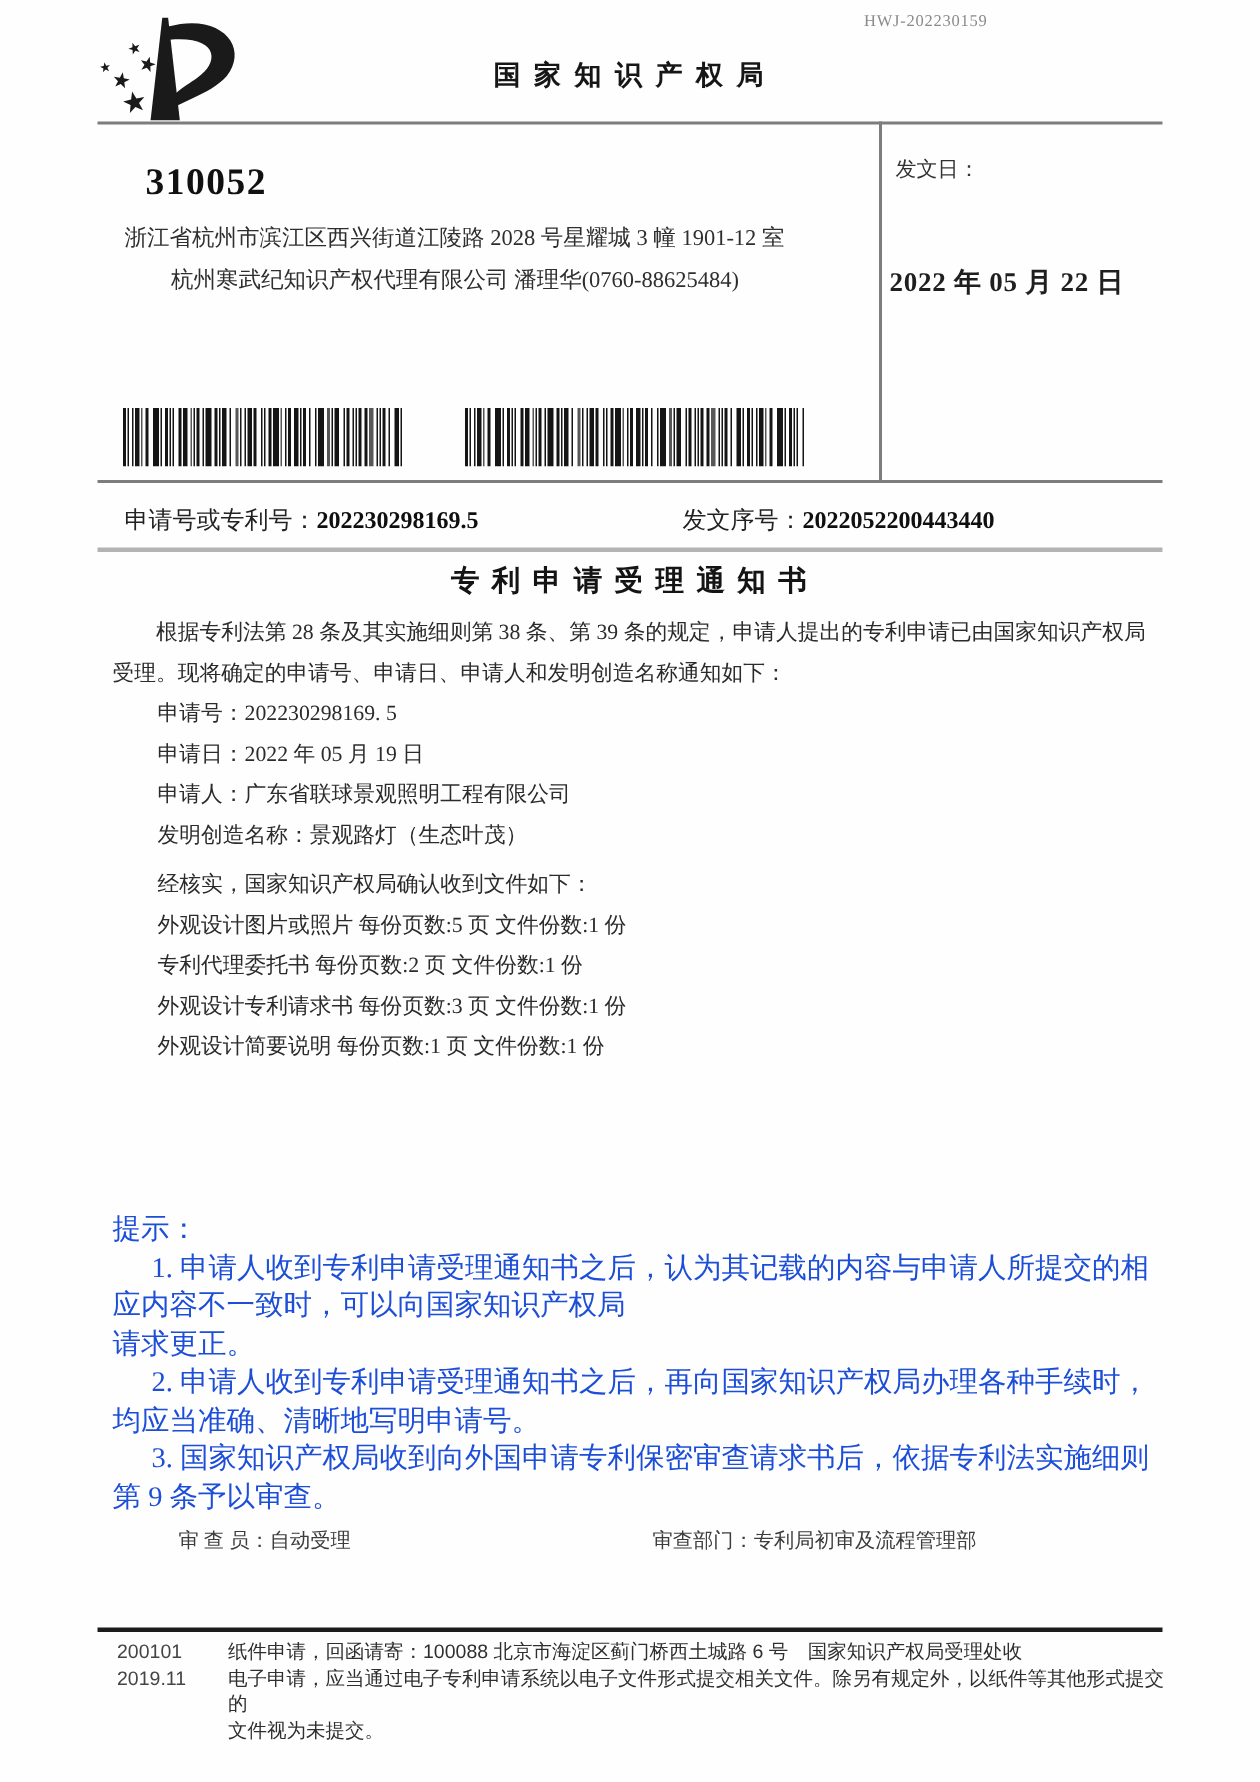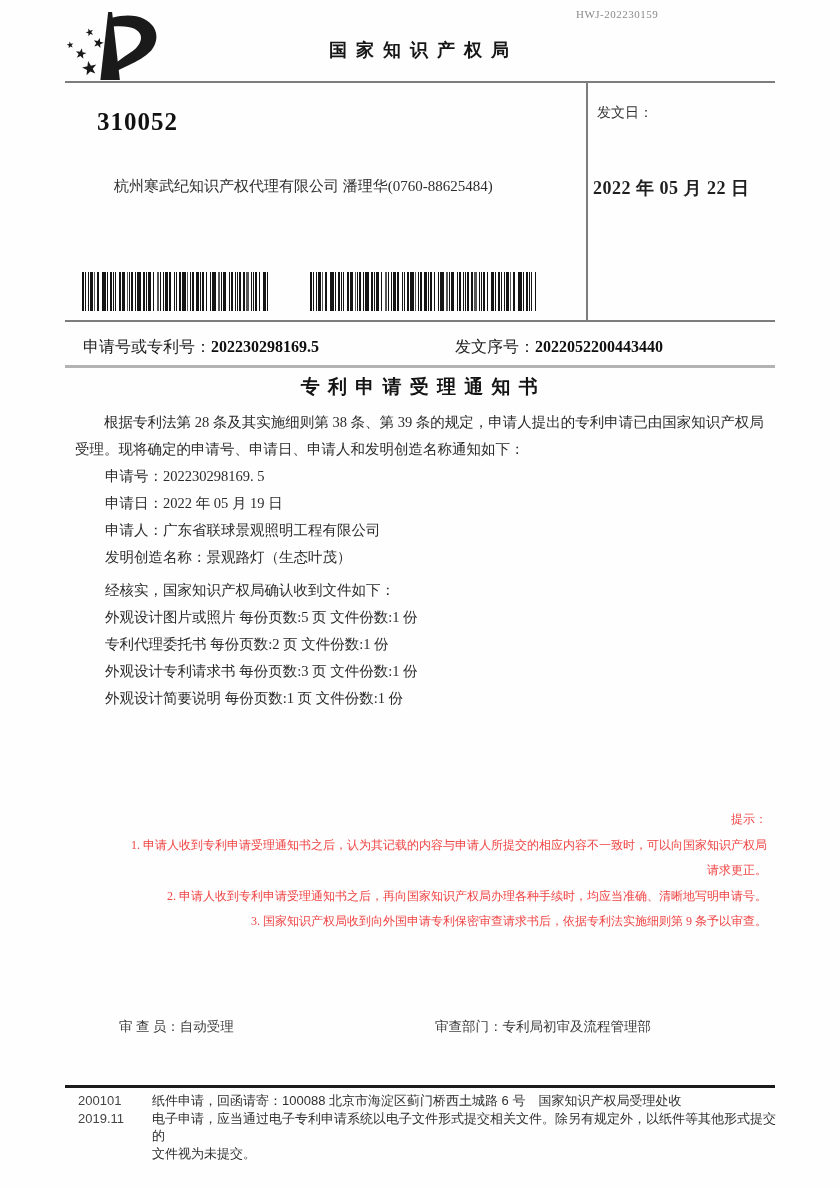--- a/index.html
+++ b/index.html
@@ -43,21 +43,21 @@
   .notice-title{
     position:absolute;left:0;top:374px;width:100%;text-align:center;
     font-family:"Liberation Sans","DejaVu Sans",sans-serif;
     font-size:19px;font-weight:bold;letter-spacing:1.5px;color:#141414;
   }
   .body{position:absolute;left:75px;top:409px;width:690px;font-size:14.5px;line-height:27px;color:#2b2b2b;}
   .indent{text-indent:29px;}
   .field{margin-left:30px;}
   .confirm{margin-left:30px;margin-top:6px;}
   
-  .tips{position:absolute;left:75px;top:807px;width:692px;font-size:12px;line-height:25.5px;color:#ef4444;text-align:right;}
+  .tips{position:absolute;left:75px;top:807px;width:692px;font-size:19px;line-height:25.5px;color:#1d4ed8;}
   .tip-indent{text-indent:26px;}
   
   .sign-row{position:absolute;left:75px;top:1018px;width:692px;height:22px;font-size:13.5px;color:#3c3c3c;}
   .examiner{position:absolute;left:44px;top:0;}
   .dept{position:absolute;left:360px;top:0;}
   
   .footer-codes{
     position:absolute;left:78px;top:1092px;width:64px;line-height:17.5px;
     font-family:"Liberation Sans","DejaVu Sans",sans-serif;font-size:13px;color:#444;
   }
@@ -89,20 +89,21 @@
   </div>
   <div class="header-title">国 家 知 识 产 权 局</div>
   <div class="ref-code">HWJ-202230159</div>
 
   <div class="rule hr-header"></div>
   <div class="v-div"></div>
   <div class="rule hr-2"></div>
   <div class="rule hr-3"></div>
 
   <div class="postal">310052</div>
+  <div class="addr1">浙江省杭州市滨江区西兴街道江陵路 2028 号星耀城 3 幢 1901-12 室</div>
   <div class="addr2">杭州寒武纪知识产权代理有限公司  潘理华(0760-88625484)</div>
 
   <div class="issue-label">发文日：</div>
   <div class="issue-value">2022 年 05 月 22 日</div>
 
   <div class="barcode bc1"><i style="display:inline-block;vertical-align:top;height:100%;width:2px;background:#151515;margin-right:1px"></i><i style="display:inline-block;vertical-align:top;height:100%;width:1px;background:#151515;margin-right:2px"></i><i style="display:inline-block;vertical-align:top;height:100%;width:1px;background:#151515;margin-right:1px"></i><i style="display:inline-block;vertical-align:top;height:100%;width:3px;background:#151515;margin-right:1px"></i><i style="display:inline-block;vertical-align:top;height:100%;width:1px;background:#575757;margin-right:2px"></i><i style="display:inline-block;vertical-align:top;height:100%;width:2px;background:#151515;margin-right:3px"></i><i style="display:inline-block;vertical-align:top;height:100%;width:4px;background:#151515;margin-right:1px"></i><i style="display:inline-block;vertical-align:top;height:100%;width:1px;background:#151515;margin-right:2px"></i><i style="display:inline-block;vertical-align:top;height:100%;width:2px;background:#151515;margin-right:1px"></i><i style="display:inline-block;vertical-align:top;height:100%;width:1px;background:#151515;margin-right:1px"></i><i style="display:inline-block;vertical-align:top;height:100%;width:1px;background:#151515;margin-right:3px"></i><i style="display:inline-block;vertical-align:top;height:100%;width:2px;background:#151515;margin-right:1px"></i><i style="display:inline-block;vertical-align:top;height:100%;width:3px;background:#151515;margin-right:2px"></i><i style="display:inline-block;vertical-align:top;height:100%;width:1px;background:#575757;margin-right:1px"></i><i style="display:inline-block;vertical-align:top;height:100%;width:1px;background:#151515;margin-right:1px"></i><i style="display:inline-block;vertical-align:top;height:100%;width:2px;background:#151515;margin-right:2px"></i><i style="display:inline-block;vertical-align:top;height:100%;width:1px;background:#151515;margin-right:1px"></i><i style="display:inline-block;vertical-align:top;height:100%;width:4px;background:#151515;margin-right:2px"></i><i style="display:inline-block;vertical-align:top;height:100%;width:2px;background:#151515;margin-right:1px"></i><i style="display:inline-block;vertical-align:top;height:100%;width:1px;background:#151515;margin-right:1px"></i><i style="display:inline-block;vertical-align:top;height:100%;width:3px;background:#151515;margin-right:2px"></i><i style="display:inline-block;vertical-align:top;height:100%;width:1px;background:#151515;margin-right:3px"></i><i style="display:inline-block;vertical-align:top;height:100%;width:2px;background:#575757;margin-right:1px"></i><i style="display:inline-block;vertical-align:top;height:100%;width:1px;background:#151515;margin-right:2px"></i><i style="display:inline-block;vertical-align:top;height:100%;width:1px;background:#151515;margin-right:1px"></i><i style="display:inline-block;vertical-align:top;height:100%;width:3px;background:#151515;margin-right:1px"></i><i style="display:inline-block;vertical-align:top;height:100%;width:2px;background:#151515;margin-right:3px"></i><i style="display:inline-block;vertical-align:top;height:100%;width:1px;background:#151515;margin-right:1px"></i><i style="display:inline-block;vertical-align:top;height:100%;width:1px;background:#151515;margin-right:2px"></i><i style="display:inline-block;vertical-align:top;height:100%;width:2px;background:#151515;margin-right:1px"></i><i style="display:inline-block;vertical-align:top;height:100%;width:4px;background:#151515;margin-right:1px"></i><i style="display:inline-block;vertical-align:top;height:100%;width:1px;background:#575757;margin-right:2px"></i><i style="display:inline-block;vertical-align:top;height:100%;width:1px;background:#151515;margin-right:1px"></i><i style="display:inline-block;vertical-align:top;height:100%;width:2px;background:#151515;margin-right:2px"></i><i style="display:inline-block;vertical-align:top;height:100%;width:3px;background:#151515;margin-right:1px"></i><i style="display:inline-block;vertical-align:top;height:100%;width:1px;background:#151515;margin-right:1px"></i><i style="display:inline-block;vertical-align:top;height:100%;width:2px;background:#151515;margin-right:2px"></i><i style="display:inline-block;vertical-align:top;height:100%;width:1px;background:#151515;margin-right:3px"></i><i style="display:inline-block;vertical-align:top;height:100%;width:1px;background:#151515;margin-right:1px"></i><i style="display:inline-block;vertical-align:top;height:100%;width:4px;background:#151515;margin-right:2px"></i><i style="display:inline-block;vertical-align:top;height:100%;width:2px;background:#575757;margin-right:1px"></i><i style="display:inline-block;vertical-align:top;height:100%;width:1px;background:#151515;margin-right:1px"></i><i style="display:inline-block;vertical-align:top;height:100%;width:3px;background:#151515;margin-right:3px"></i><i style="display:inline-block;vertical-align:top;height:100%;width:1px;background:#151515;margin-right:1px"></i><i style="display:inline-block;vertical-align:top;height:100%;width:2px;background:#151515;margin-right:2px"></i><i style="display:inline-block;vertical-align:top;height:100%;width:1px;background:#151515;margin-right:1px"></i><i style="display:inline-block;vertical-align:top;height:100%;width:1px;background:#151515;margin-right:1px"></i><i style="display:inline-block;vertical-align:top;height:100%;width:2px;background:#151515;margin-right:2px"></i><i style="display:inline-block;vertical-align:top;height:100%;width:2px;background:#151515;margin-right:1px"></i><i style="display:inline-block;vertical-align:top;height:100%;width:3px;background:#575757;margin-right:2px"></i><i style="display:inline-block;vertical-align:top;height:100%;width:1px;background:#151515;margin-right:1px"></i><i style="display:inline-block;vertical-align:top;height:100%;width:1px;background:#151515;margin-right:1px"></i><i style="display:inline-block;vertical-align:top;height:100%;width:2px;background:#151515;margin-right:2px"></i><i style="display:inline-block;vertical-align:top;height:100%;width:1px;background:#151515;margin-right:3px"></i><i style="display:inline-block;vertical-align:top;height:100%;width:3px;background:#151515;margin-right:1px"></i><i style="display:inline-block;vertical-align:top;height:100%;width:1px;background:#151515;margin-right:2px"></i></div>
   <div class="barcode bc2"><i style="display:inline-block;vertical-align:top;height:100%;width:2px;background:#151515;margin-right:1px"></i><i style="display:inline-block;vertical-align:top;height:100%;width:1px;background:#151515;margin-right:2px"></i><i style="display:inline-block;vertical-align:top;height:100%;width:1px;background:#151515;margin-right:1px"></i><i style="display:inline-block;vertical-align:top;height:100%;width:3px;background:#151515;margin-right:1px"></i><i style="display:inline-block;vertical-align:top;height:100%;width:1px;background:#575757;margin-right:2px"></i><i style="display:inline-block;vertical-align:top;height:100%;width:2px;background:#151515;margin-right:3px"></i><i style="display:inline-block;vertical-align:top;height:100%;width:4px;background:#151515;margin-right:1px"></i><i style="display:inline-block;vertical-align:top;height:100%;width:1px;background:#151515;margin-right:2px"></i><i style="display:inline-block;vertical-align:top;height:100%;width:2px;background:#151515;margin-right:1px"></i><i style="display:inline-block;vertical-align:top;height:100%;width:1px;background:#151515;margin-right:1px"></i><i style="display:inline-block;vertical-align:top;height:100%;width:1px;background:#151515;margin-right:3px"></i><i style="display:inline-block;vertical-align:top;height:100%;width:2px;background:#151515;margin-right:1px"></i><i style="display:inline-block;vertical-align:top;height:100%;width:3px;background:#151515;margin-right:2px"></i><i style="display:inline-block;vertical-align:top;height:100%;width:1px;background:#575757;margin-right:1px"></i><i style="display:inline-block;vertical-align:top;height:100%;width:1px;background:#151515;margin-right:1px"></i><i style="display:inline-block;vertical-align:top;height:100%;width:2px;background:#151515;margin-right:2px"></i><i style="display:inline-block;vertical-align:top;height:100%;width:1px;background:#151515;margin-right:1px"></i><i style="display:inline-block;vertical-align:top;height:100%;width:4px;background:#151515;margin-right:2px"></i><i style="display:inline-block;vertical-align:top;height:100%;width:2px;background:#151515;margin-right:1px"></i><i style="display:inline-block;vertical-align:top;height:100%;width:1px;background:#151515;margin-right:1px"></i><i style="display:inline-block;vertical-align:top;height:100%;width:3px;background:#151515;margin-right:2px"></i><i style="display:inline-block;vertical-align:top;height:100%;width:1px;background:#151515;margin-right:3px"></i><i style="display:inline-block;vertical-align:top;height:100%;width:2px;background:#575757;margin-right:1px"></i><i style="display:inline-block;vertical-align:top;height:100%;width:1px;background:#151515;margin-right:2px"></i><i style="display:inline-block;vertical-align:top;height:100%;width:1px;background:#151515;margin-right:1px"></i><i style="display:inline-block;vertical-align:top;height:100%;width:3px;background:#151515;margin-right:1px"></i><i style="display:inline-block;vertical-align:top;height:100%;width:2px;background:#151515;margin-right:3px"></i><i style="display:inline-block;vertical-align:top;height:100%;width:1px;background:#151515;margin-right:1px"></i><i style="display:inline-block;vertical-align:top;height:100%;width:1px;background:#151515;margin-right:2px"></i><i style="display:inline-block;vertical-align:top;height:100%;width:2px;background:#151515;margin-right:1px"></i><i style="display:inline-block;vertical-align:top;height:100%;width:4px;background:#151515;margin-right:1px"></i><i style="display:inline-block;vertical-align:top;height:100%;width:1px;background:#575757;margin-right:2px"></i><i style="display:inline-block;vertical-align:top;height:100%;width:1px;background:#151515;margin-right:1px"></i><i style="display:inline-block;vertical-align:top;height:100%;width:2px;background:#151515;margin-right:2px"></i><i style="display:inline-block;vertical-align:top;height:100%;width:3px;background:#151515;margin-right:1px"></i><i style="display:inline-block;vertical-align:top;height:100%;width:1px;background:#151515;margin-right:1px"></i><i style="display:inline-block;vertical-align:top;height:100%;width:2px;background:#151515;margin-right:2px"></i><i style="display:inline-block;vertical-align:top;height:100%;width:1px;background:#151515;margin-right:3px"></i><i style="display:inline-block;vertical-align:top;height:100%;width:1px;background:#151515;margin-right:1px"></i><i style="display:inline-block;vertical-align:top;height:100%;width:4px;background:#151515;margin-right:2px"></i><i style="display:inline-block;vertical-align:top;height:100%;width:2px;background:#575757;margin-right:1px"></i><i style="display:inline-block;vertical-align:top;height:100%;width:1px;background:#151515;margin-right:1px"></i><i style="display:inline-block;vertical-align:top;height:100%;width:3px;background:#151515;margin-right:3px"></i><i style="display:inline-block;vertical-align:top;height:100%;width:1px;background:#151515;margin-right:1px"></i><i style="display:inline-block;vertical-align:top;height:100%;width:2px;background:#151515;margin-right:2px"></i><i style="display:inline-block;vertical-align:top;height:100%;width:1px;background:#151515;margin-right:1px"></i><i style="display:inline-block;vertical-align:top;height:100%;width:1px;background:#151515;margin-right:1px"></i><i style="display:inline-block;vertical-align:top;height:100%;width:2px;background:#151515;margin-right:2px"></i><i style="display:inline-block;vertical-align:top;height:100%;width:2px;background:#151515;margin-right:1px"></i><i style="display:inline-block;vertical-align:top;height:100%;width:3px;background:#575757;margin-right:2px"></i><i style="display:inline-block;vertical-align:top;height:100%;width:1px;background:#151515;margin-right:1px"></i><i style="display:inline-block;vertical-align:top;height:100%;width:1px;background:#151515;margin-right:1px"></i><i style="display:inline-block;vertical-align:top;height:100%;width:2px;background:#151515;margin-right:2px"></i><i style="display:inline-block;vertical-align:top;height:100%;width:1px;background:#151515;margin-right:3px"></i><i style="display:inline-block;vertical-align:top;height:100%;width:3px;background:#151515;margin-right:1px"></i><i style="display:inline-block;vertical-align:top;height:100%;width:1px;background:#151515;margin-right:2px"></i><i style="display:inline-block;vertical-align:top;height:100%;width:2px;background:#151515;margin-right:1px"></i><i style="display:inline-block;vertical-align:top;height:100%;width:1px;background:#151515;margin-right:2px"></i><i style="display:inline-block;vertical-align:top;height:100%;width:1px;background:#151515;margin-right:1px"></i><i style="display:inline-block;vertical-align:top;height:100%;width:3px;background:#151515;margin-right:1px"></i><i style="display:inline-block;vertical-align:top;height:100%;width:1px;background:#575757;margin-right:2px"></i><i style="display:inline-block;vertical-align:top;height:100%;width:2px;background:#151515;margin-right:3px"></i><i style="display:inline-block;vertical-align:top;height:100%;width:4px;background:#151515;margin-right:1px"></i><i style="display:inline-block;vertical-align:top;height:100%;width:1px;background:#151515;margin-right:2px"></i><i style="display:inline-block;vertical-align:top;height:100%;width:2px;background:#151515;margin-right:1px"></i><i style="display:inline-block;vertical-align:top;height:100%;width:1px;background:#151515;margin-right:1px"></i><i style="display:inline-block;vertical-align:top;height:100%;width:1px;background:#151515;margin-right:3px"></i><i style="display:inline-block;vertical-align:top;height:100%;width:2px;background:#151515;margin-right:1px"></i></div>
 
   <div class="num-row">
     <span>申请号或专利号：</span><b>202230298169.5</b>

